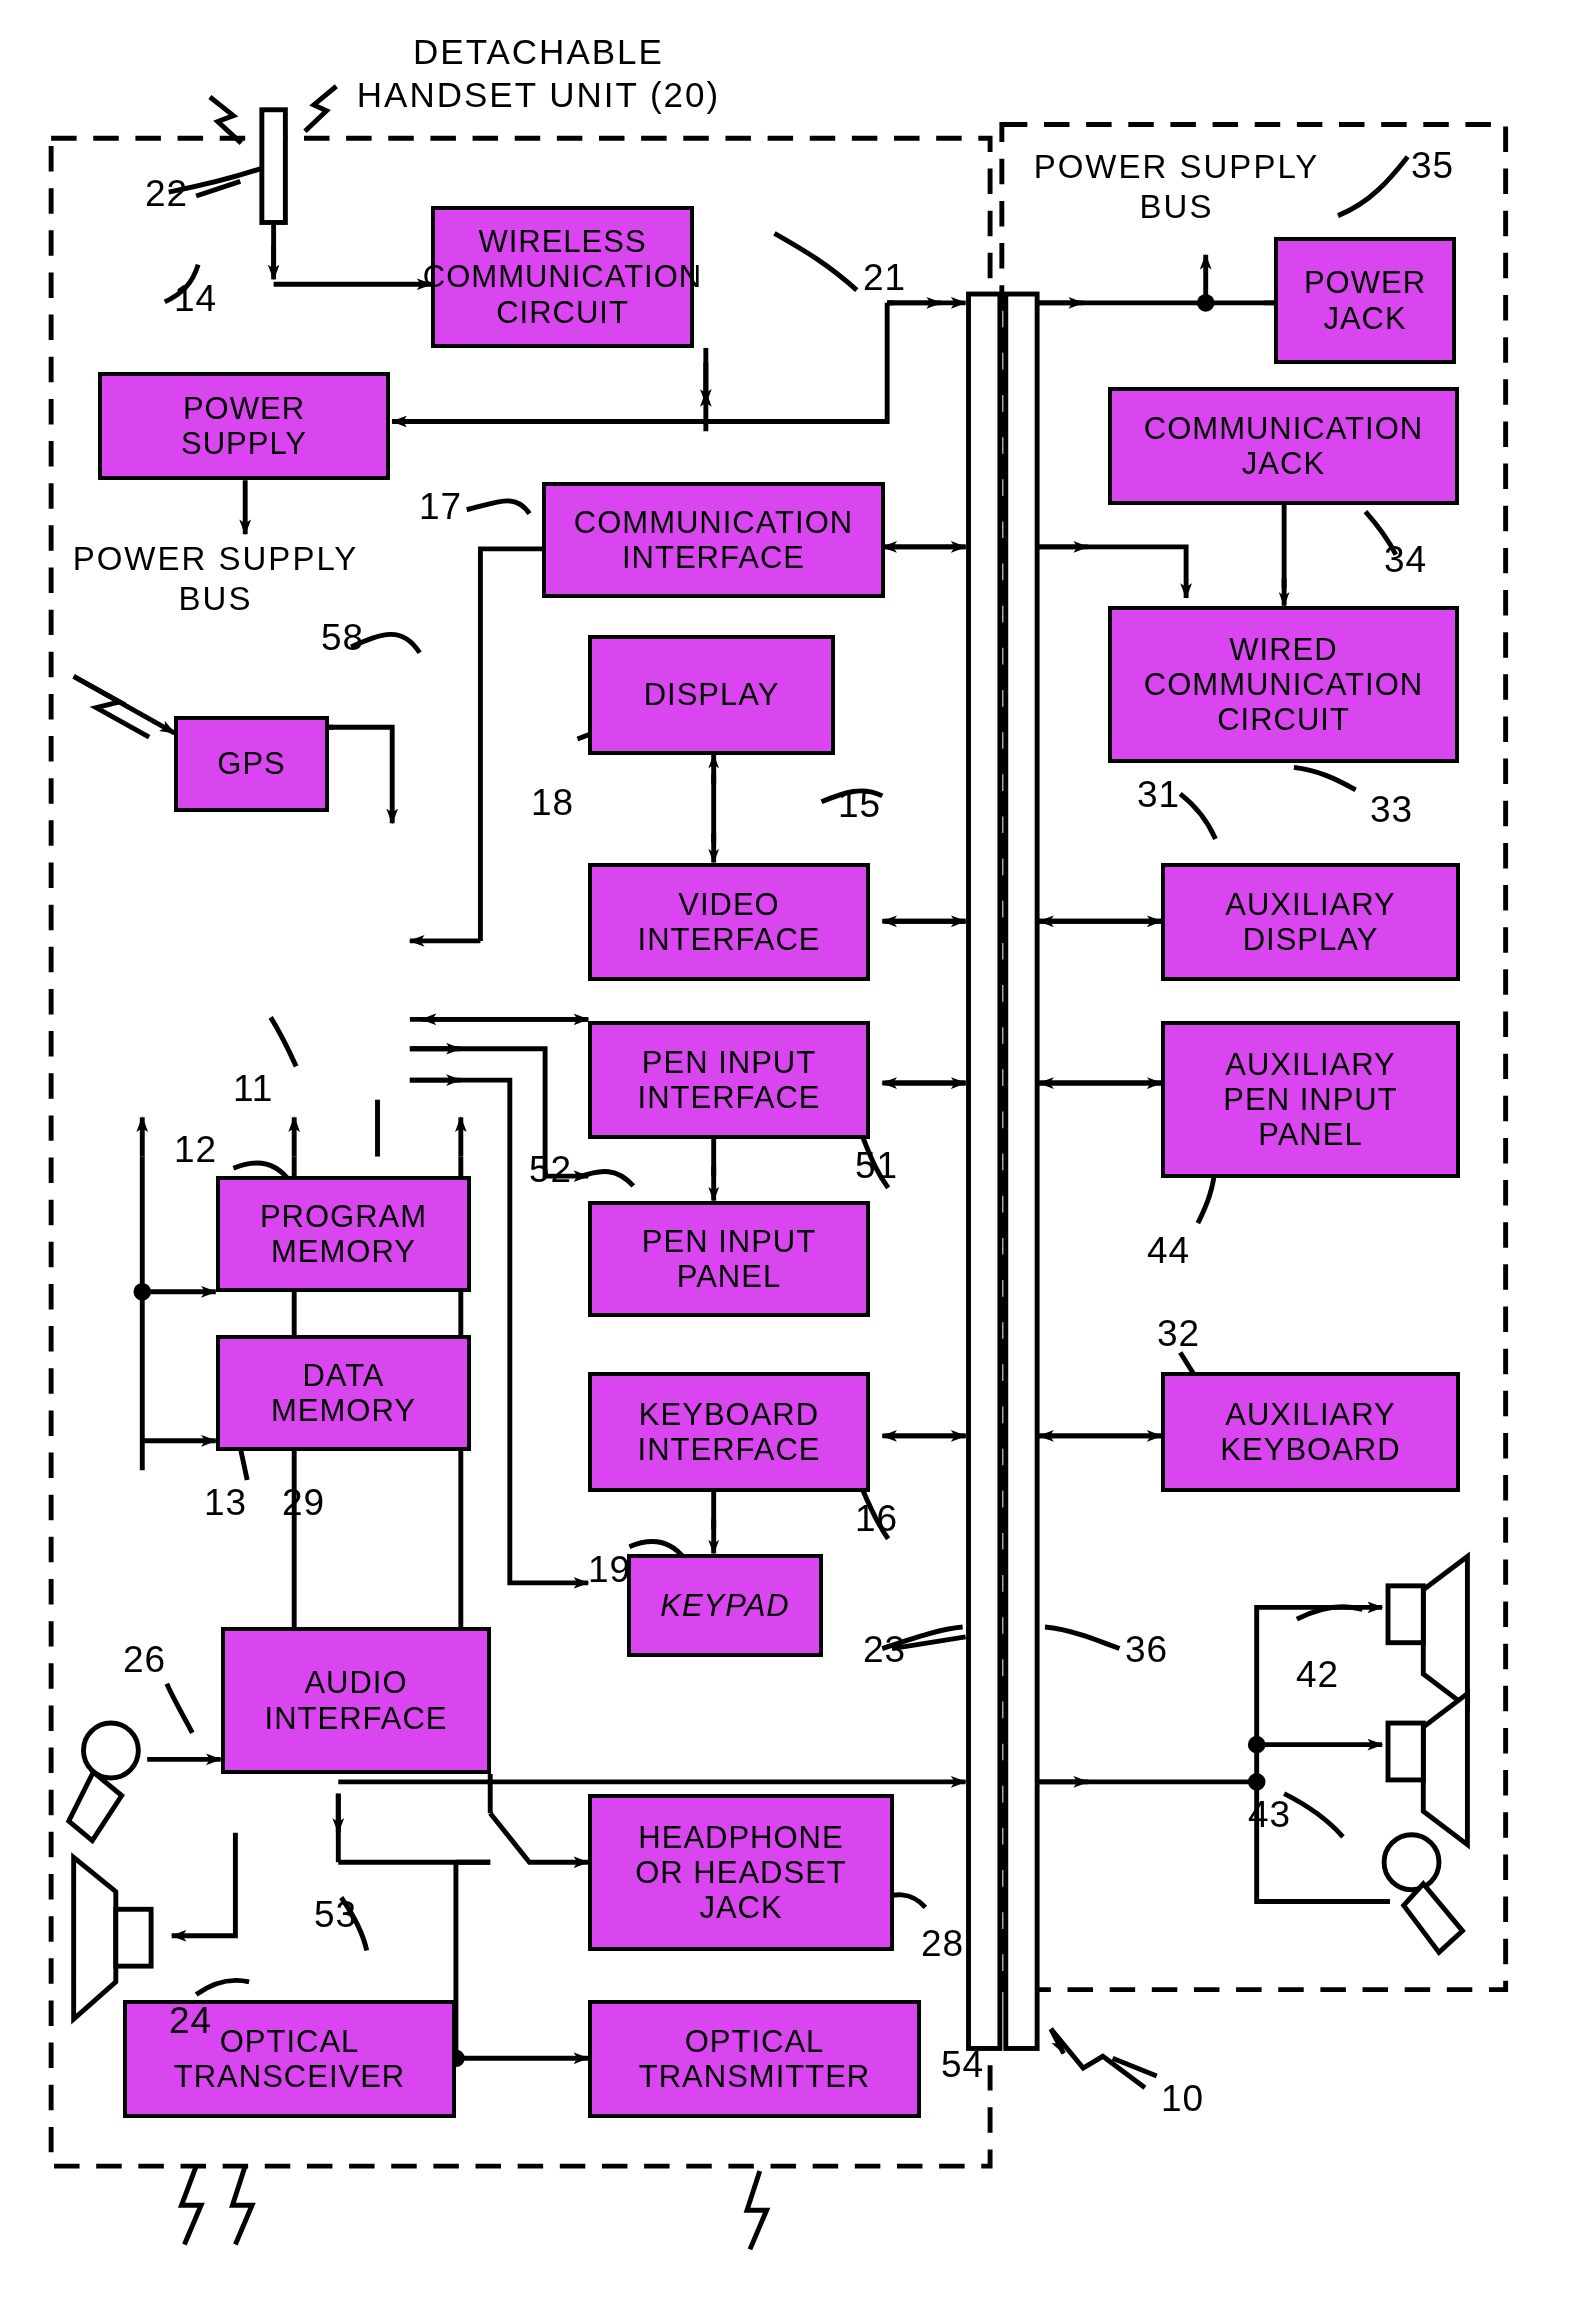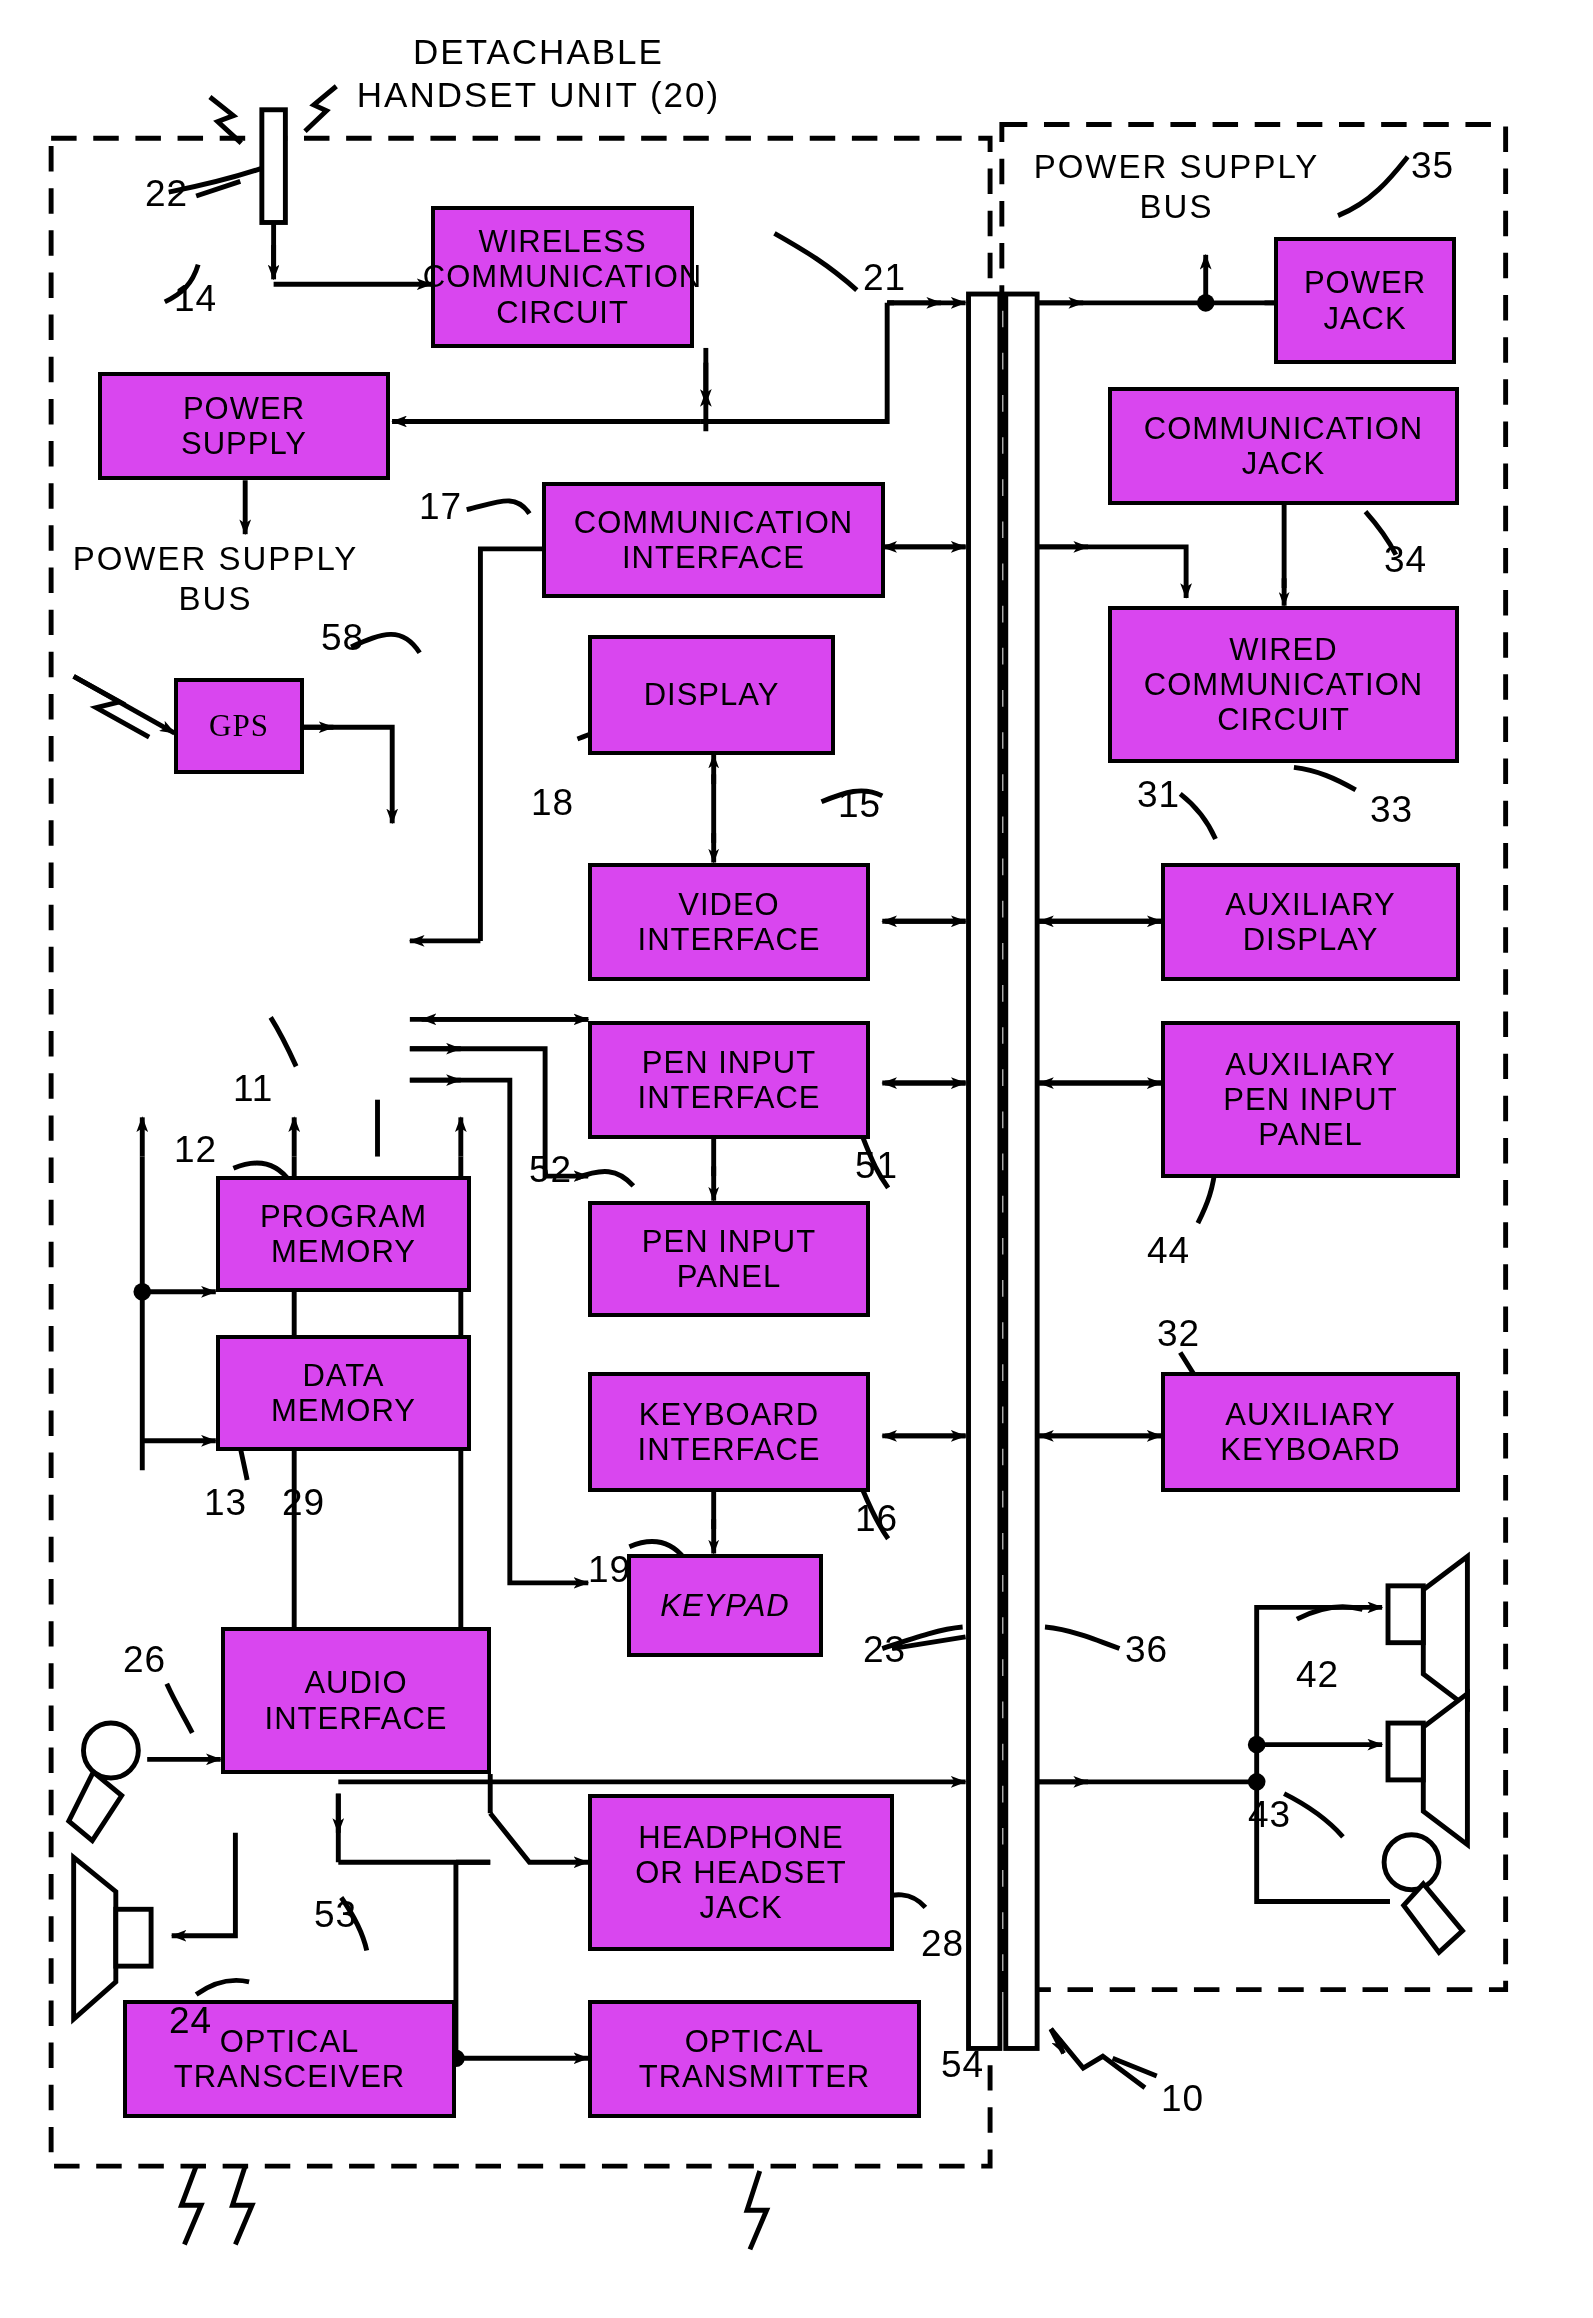--- a/index.html
+++ b/index.html
@@ -232,21 +232,21 @@
 CIRCUIT</div>
 
   <div class="box" style="left: 98px; top: 372px; width: 292px; height: 108px; white-space: pre;">POWER
 SUPPLY</div>
 
   <div class="box" style="left: 542px; top: 482px; width: 343px; height: 116px; white-space: pre;">COMMUNICATION
 INTERFACE</div>
 
   <div class="box" style="left:588px; top:635px; width:247px; height:120px;">DISPLAY</div>
 
-  <div class="box" style="left:174px; top:678px; width:130px; height:96px;font-family:Liberation Serif, serif;">GPS</div>
+  <div class="box" style="left:174px; top:716px; width:155px; height:96px;">GPS</div>
 
 
   <div class="box" style="left: 588px; top: 863px; width: 282px; height: 118px; white-space: pre;">VIDEO
 INTERFACE</div>
 
   <div class="box" style="left: 588px; top: 1021px; width: 282px; height: 118px; white-space: pre;">PEN INPUT
 INTERFACE</div>
 
   <div class="box" style="left: 588px; top: 1201px; width: 282px; height: 116px; white-space: pre;">PEN INPUT
 PANEL</div>

